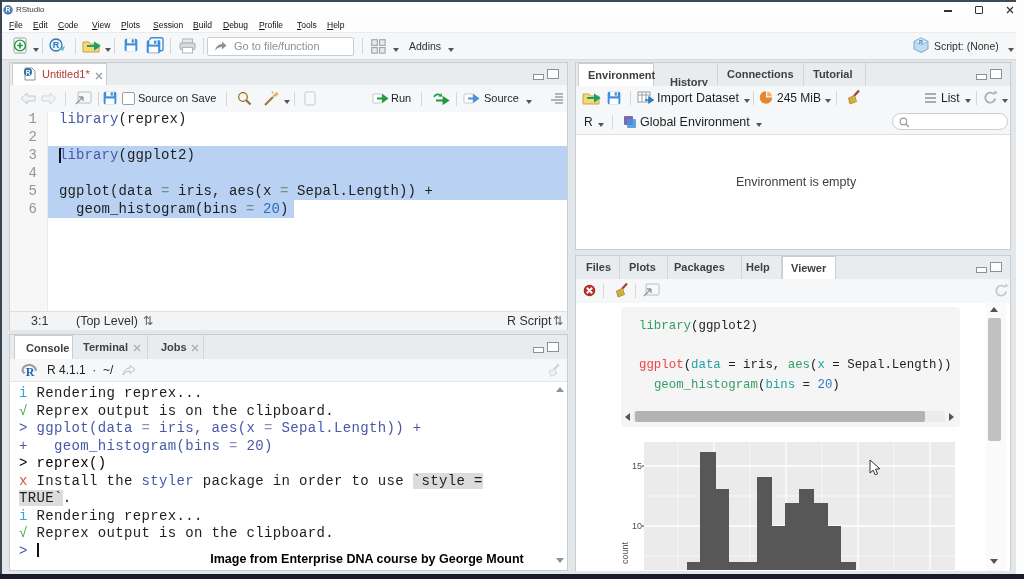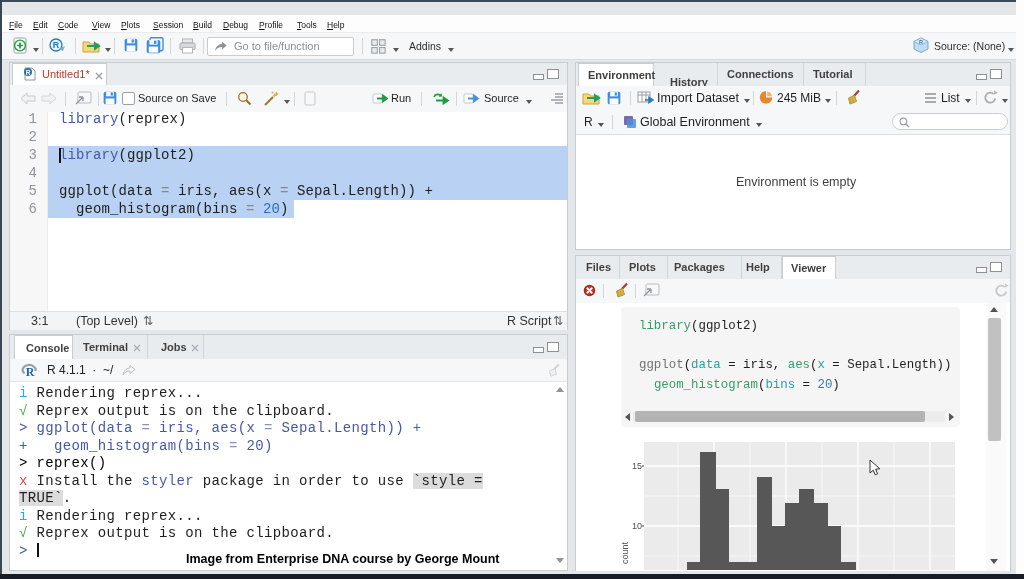--- a/index.html
+++ b/index.html
@@ -22,20 +22,32 @@
 </head>
 <body>
 <div id="stage">
 
   <div class="a" style="left:0;top:0;width:1016px;height:574px;background:#e3e7ea;"></div>
 
   <div class="a" style="left:1016px;top:0;width:8px;height:579px;background:#fdfdfd;"></div>
 
   <div class="a" style="left:0;top:0;width:1016px;height:2px;background:#3d4a57;"></div>
 
+  <div class="a" style="left:0;top:2px;width:1016px;height:13px;background:#fefefe;border-bottom:1px solid #e8e8e8;">
+    <svg class="a" style="left:3px;top:2.5px;" width="10" height="10" viewBox="0 0 11 11">
+        <circle cx="5.5" cy="5.5" r="5.2" fill="#4e7bbb"></circle>
+        <text x="5.5" y="8.2" font-size="7.5" font-weight="bold" fill="#fff" text-anchor="middle" font-family="Liberation Sans">R</text>
+      </svg>
+    <div class="a" style="left:16px;top:3px;font-size:8px;color:#3a3a3a;">RStudio</div>
+    <div class="a" style="left:944px;top:8px;width:8px;height:1.5px;background:#333;"></div>
+    <div class="a" style="left:975px;top:4px;width:6px;height:6px;border:1.3px solid #333;border-radius:1px;"></div>
+    <svg class="a" style="left:1006px;top:4px;" width="8" height="8" viewBox="0 0 8 8">
+        <path d="M1 1 L7 7 M7 1 L1 7" stroke="#333" stroke-width="1.2"></path>
+      </svg>
+  </div>
 
   <div class="a" style="left:0;top:15px;width:1016px;height:17px;background:#fdfdfd;border-bottom:1px solid #ececec;font-size:8.5px;color:#111;">
     <span class="a" style="left:9px;top:5px;"><u>F</u>ile</span>
     <span class="a" style="left:33px;top:5px;"><u>E</u>dit</span>
     <span class="a" style="left:58px;top:5px;"><u>C</u>ode</span>
     <span class="a" style="left:92px;top:5px;text-align:center;"><u>V</u>iew</span>
     <span class="a" style="left:121px;top:5px;"><u>P</u>lots</span>
     <span class="a" style="left:153px;top:5px;"><u>S</u>ession</span>
     <span class="a" style="left:193px;top:5px;"><u>B</u>uild</span>
     <span class="a" style="left:223px;top:5px;"><u>D</u>ebug</span>
@@ -107,21 +119,21 @@
       </svg>
     <span class="dd a" style="left:393px;top:15px;"></span>
     <span class="a" style="left:409px;top:7px;font-size:10.5px;color:#2f2f2f;">Addins</span>
     <span class="dd a" style="left:448px;top:15px;"></span>
 
     <svg class="a" style="left:913px;top:4px;" width="16" height="17" viewBox="0 0 16 17">
         <path d="M8 1 L15 4.5 V12 L8 15.5 L1 12 V4.5 Z" fill="#bfdcf2" stroke="#7aa8cc"></path>
         <path d="M8 1 L15 4.5 L8 8 L1 4.5 Z" fill="#d8ebfa" stroke="#7aa8cc" stroke-width="0.7"></path>
         <text x="8" y="7" font-size="5.5" font-weight="bold" fill="#4479a8" text-anchor="middle" font-family="Liberation Sans">R</text>
       </svg>
-    <span class="a" style="left:934px;top:7px;font-size:10.5px;color:#2f2f2f;">Source: (None)</span>
+    <span class="a" style="left:934px;top:7px;font-size:10.5px;color:#2f2f2f;">Script: (None)</span>
     <span class="dd a" style="left:1008px;top:15px;"></span>
   </div>
 
   <div class="a" style="left:0;top:0;width:2px;height:574px;background:#39454f;"></div>
 
   <div class="a" style="left:9px;top:62px;width:559px;height:268px;background:#fff;border:1px solid #c9cdd0;box-sizing:border-box;">
     <div class="a tabbar" style="left:0;top:0;width:557px;height:22px;">
       <div class="tab active" style="left:2px;width:95px;">
         <svg class="a" style="left:10px;top:3px;" width="14" height="14" viewBox="0 0 14 14">
             <path d="M2 1 h7 l3 3 v9 h-10 z" fill="#fff" stroke="#8d9499"></path>
@@ -272,21 +284,21 @@
 <span style="color:#d9534f">x</span> Install the <span style="color:#4758ab">styler</span> package in order to use <span style="background:#dcdcdc">`style =</span>
 <span style="background:#dcdcdc">TRUE`</span>.
 <span style="color:#31a5dc">i</span> Rendering reprex...
 <span style="color:#39a839">√</span> Reprex output is on the clipboard.
 <span style="color:#4758ab">&gt;</span> <span style="display:inline-block;width:2px;height:14px;background:#111;vertical-align:-2px;"></span></div>
 
     <div class="a" style="left:546px;top:52px;width:0;height:0;border-left:4px solid transparent;border-right:4px solid transparent;border-bottom:5px solid #8d9499;"></div>
     <div class="a" style="left:546px;top:223px;width:0;height:0;border-left:4px solid transparent;border-right:4px solid transparent;border-top:5px solid #8d9499;"></div>
   </div>
 
-  <div class="a" style="left:186px;top:552px;width:362px;font-size:12.5px;font-weight:bold;color:#000;white-space:nowrap;">Image from Enterprise DNA course by George Mount</div>
+  <div class="a" style="left:186px;top:552px;width:362px;text-align:center;font-size:12.5px;font-weight:bold;color:#000;white-space:nowrap;">Image from Enterprise DNA course by George Mount</div>
 
   <div class="a" style="left:575px;top:62px;width:436px;height:188px;background:#fff;border:1px solid #c9cdd0;box-sizing:border-box;">
     <div class="a tabbar" style="left:0;top:0;width:434px;height:23px;">
       <div class="tab active" style="left:2px;width:76px;">
           <span style="position:absolute;left:9px;top:5px;">Environment</span>
         </div>
       <div class="tab sepr" style="left:86px;width:56px;">
           <span style="position:absolute;left:8px;top:13px;">History</span>
         </div>
       <div class="tab sepr" style="left:142px;width:86px;">
@@ -407,21 +419,21 @@
           <path d="M12.2 8.5 a5 5 0 1 1 -1.4 -4.4" fill="none" stroke="#c5c9cc" stroke-width="1.8"></path>
           <path d="M11 0.5 l0.3 4 3.4 -1.8 z" fill="#c5c9cc"></path>
         </svg>
     </div>
 
     <div class="a" style="left:0;top:47px;width:434px;height:268px;background:#fff;overflow:hidden;">
 
       <div class="a" style="left:45px;top:4px;width:339px;height:120px;background:#f5f5f5;border-radius:4px;"></div>
       <div class="a mono" style="left:63px;top:14px;font-size:12.4px;line-height:19.7px;white-space:pre;color:#1f1f1f;"><span style="color:#349e67">library</span>(ggplot2)
 &nbsp;
-<span style="color:#737373">ggplot</span>(<span style="color:#22a2a2">data</span> = iris, <span style="color:#349e67">aes</span>(<span style="color:#22a2a2">x</span> = Sepal.Length))
+<span style="color:#ef4444">ggplot</span>(<span style="color:#22a2a2">data</span> = iris, <span style="color:#349e67">aes</span>(<span style="color:#22a2a2">x</span> = Sepal.Length))
   <span style="color:#349e67">geom_histogram</span>(<span style="color:#22a2a2">bins</span> = <span style="color:#2f7bc3">20</span>)</div>
 
       <div class="a" style="left:49px;top:110px;width:0;height:0;border-top:4px solid transparent;border-bottom:4px solid transparent;border-right:5px solid #555;"></div>
       <div class="a" style="left:57px;top:108px;width:312px;height:11px;background:#ececec;border-radius:2px;"></div>
       <div class="a" style="left:59px;top:108px;width:290px;height:11px;background:#b3b3b3;border-radius:2px;"></div>
       <div class="a" style="left:373px;top:110px;width:0;height:0;border-top:4px solid transparent;border-bottom:4px solid transparent;border-left:5px solid #555;"></div>
 
       <div class="a" style="left:410px;top:0;width:20px;height:268px;background:#fafafa;"></div>
       <div class="a" style="left:414px;top:4px;width:0;height:0;border-left:4px solid transparent;border-right:4px solid transparent;border-bottom:5px solid #555;"></div>
       <div class="a" style="left:412px;top:15px;width:13px;height:123px;background:#c1c1c1;border-radius:2px;"></div>

